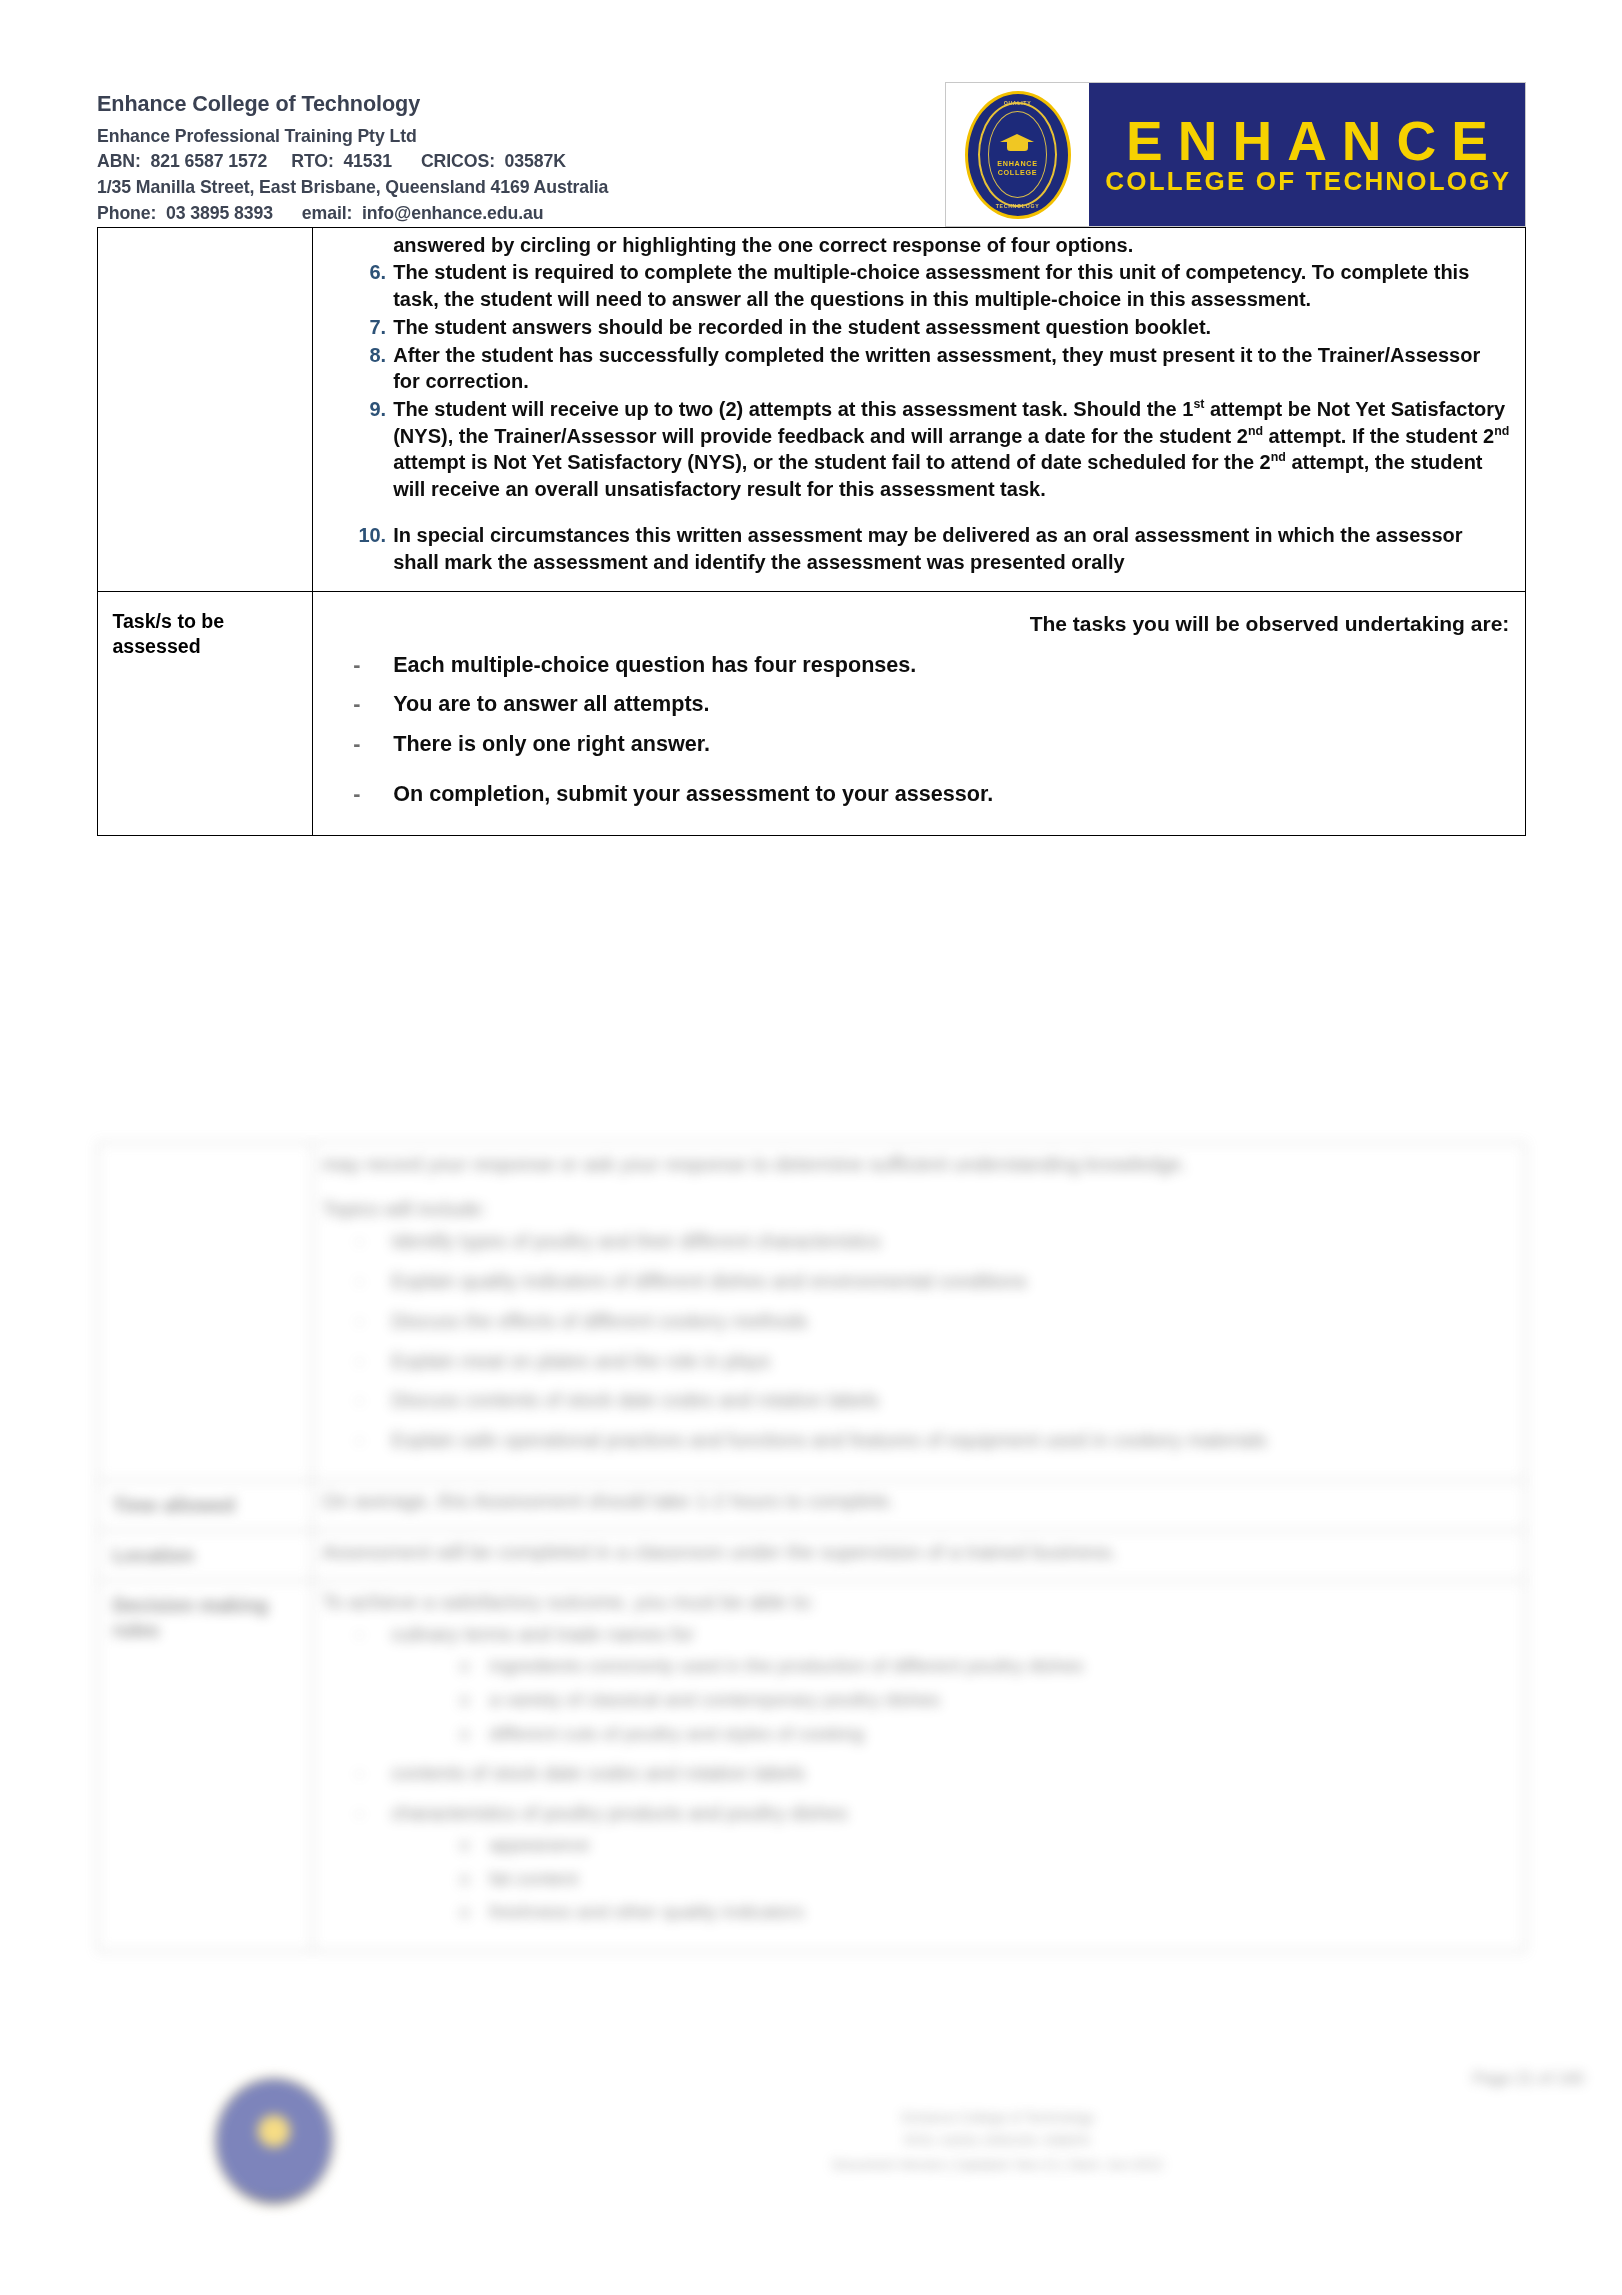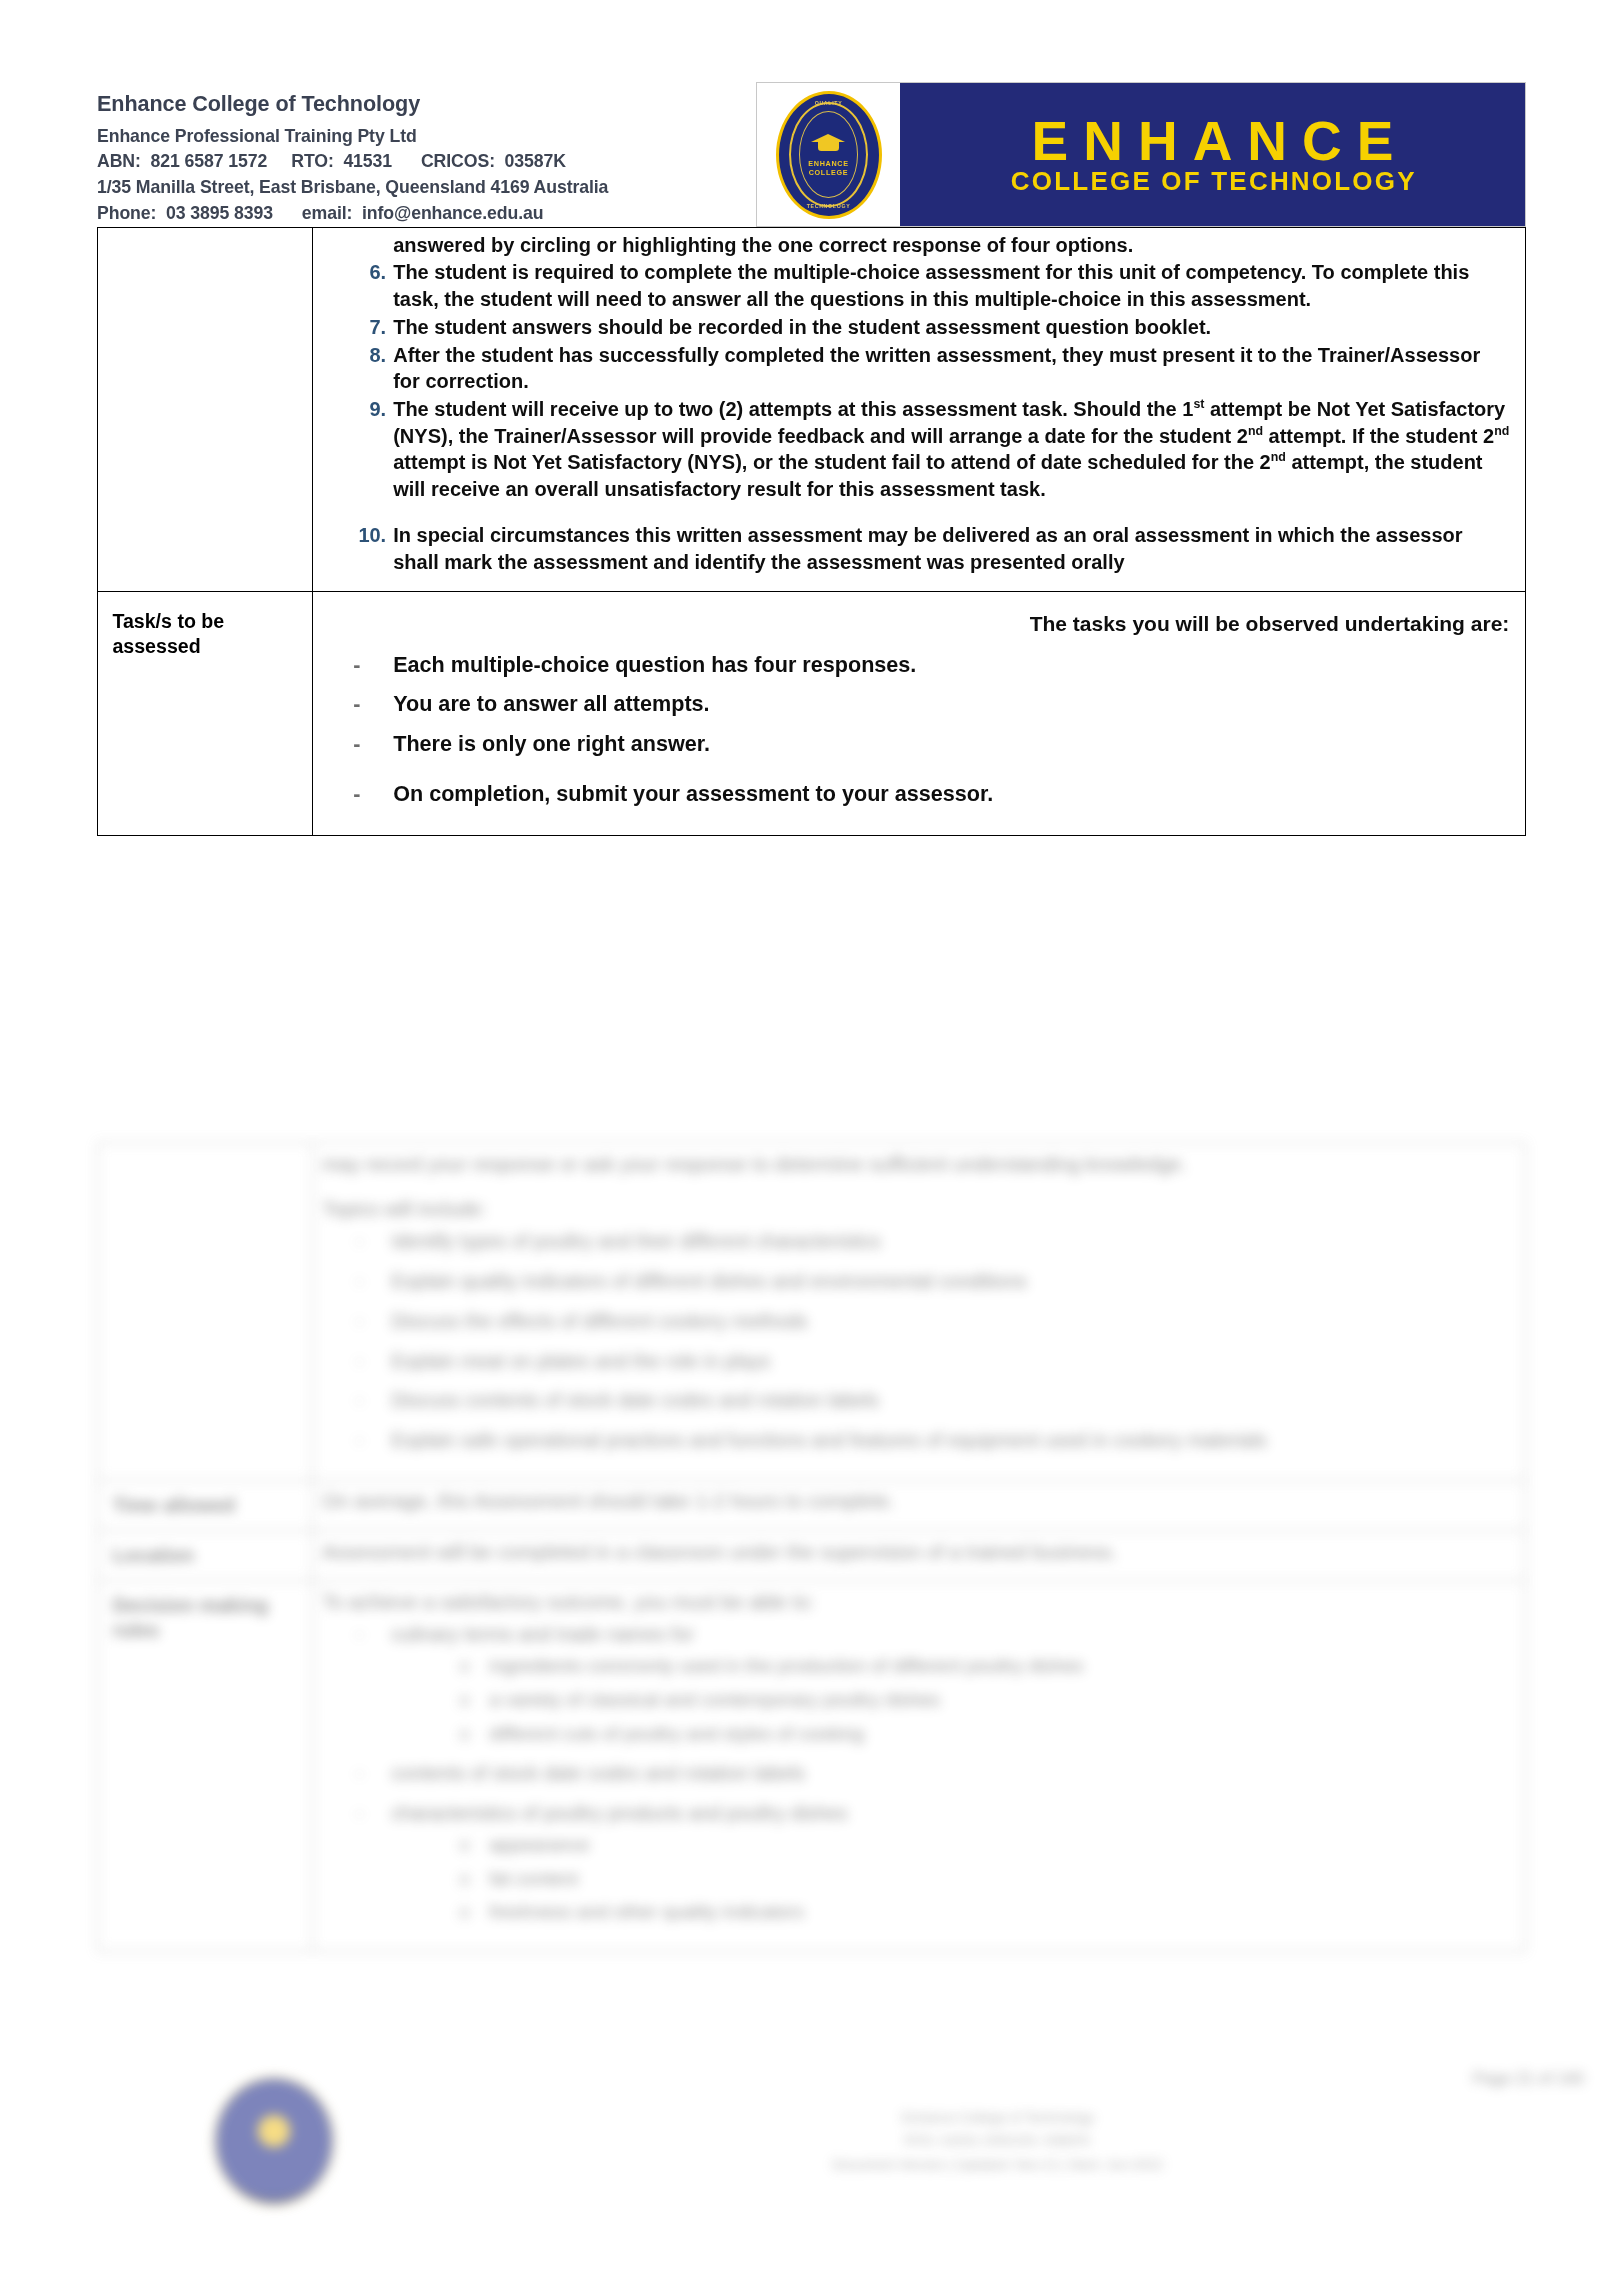--- a/index.html
+++ b/index.html
@@ -48,21 +48,21 @@
   .org-line {
     font-size: 17.7px;
     font-weight: bold;
     color: #3d4453;
     letter-spacing: -0.1px;
     white-space: pre;
   }
 
   
   .logo-block {
-    width: 770px;
+    width: 581px;
     height: 145px;
     display: flex;
     align-items: stretch;
     margin-right: 0px;
     border: 0.7px solid #c8c8c8;
     box-sizing: border-box;
   }
   .logo-seal-box {
     width: 143px;
     background: #ffffff;

